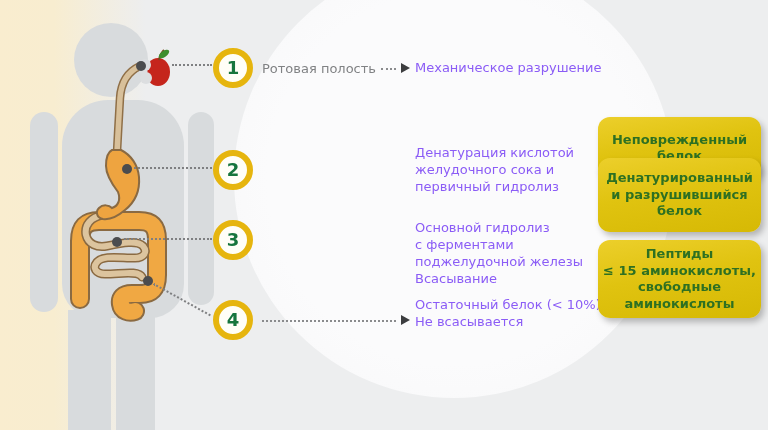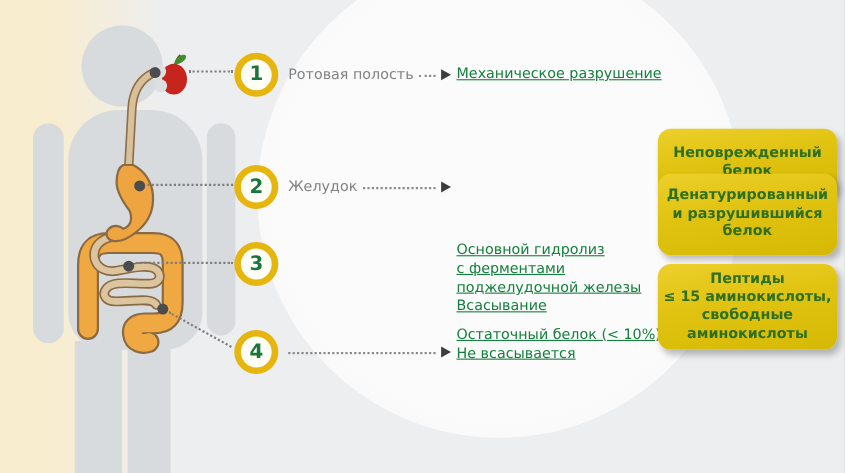--- a/index.html
+++ b/index.html
@@ -36,21 +36,21 @@
   .lblrow{
     position:absolute;left:262px;width:148px;height:20px;
     display:flex;align-items:center;gap:5px;
   }
   .lbl{color:#808284;font-size:13px;white-space:nowrap;}
   .leader{flex:1;border-top:2px dotted #8A8B8D;margin-top:1px;}
   .tri{width:0;height:0;border-left:9px solid #3C3D3F;
        border-top:5px solid transparent;border-bottom:5px solid transparent;}
   .desc{
     position:absolute;left:415px;width:190px;
-    color:#15803d;font-size:13px;line-height:17px;white-space:pre-line;text-decoration:underline;
+    color:#8b5cf6;font-size:13px;line-height:17px;white-space:pre-line;
   }
   .rbox{
     position:absolute;left:598px;width:163px;box-sizing:border-box;
     border-radius:12px;
     background:linear-gradient(170deg,#ECCF2B 0%,#E0C310 45%,#D6B904 100%);
     box-shadow:3px 4px 6px rgba(0,0,0,0.25);
     display:flex;align-items:center;justify-content:center;
     text-align:center;color:#2E7022;font-weight:bold;
     font-size:13px;line-height:16.5px;white-space:pre-line;padding:4px;
   }
@@ -115,25 +115,23 @@
   <div class="lblrow" style="top:58px;text-align:center;">
     <span class="lbl">Ротовая полость</span>
     <span class="leader"></span>
     <span class="tri"></span>
   </div>
   <div class="desc" style="top:59px;">Механическое разрушение</div>
 
   <div class="ringc" style="top:150px;">
     <span>2</span>
   </div>
-  <div class="lblrow" style="top:160px;">
-    <span class="lbl">Желудок</span>
-    <span class="leader"></span>
-    <span class="tri"></span>
-  </div>
+  <div class="desc" style="top:144px;">Денатурация кислотой
+желудочного сока и
+первичный гидролиз</div>
 
   <div class="ringc" style="top:220px;">
     <span>3</span>
   </div>
   <div class="desc" style="top:219px;">Основной гидролиз
 с ферментами
 поджелудочной железы
 Всасывание</div>
 
   <div class="ringc" style="top:300px;">

